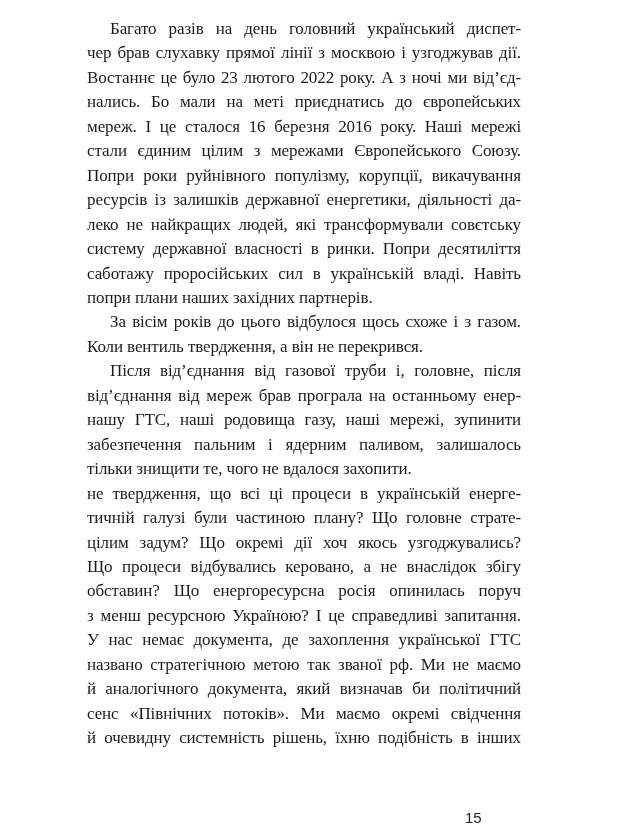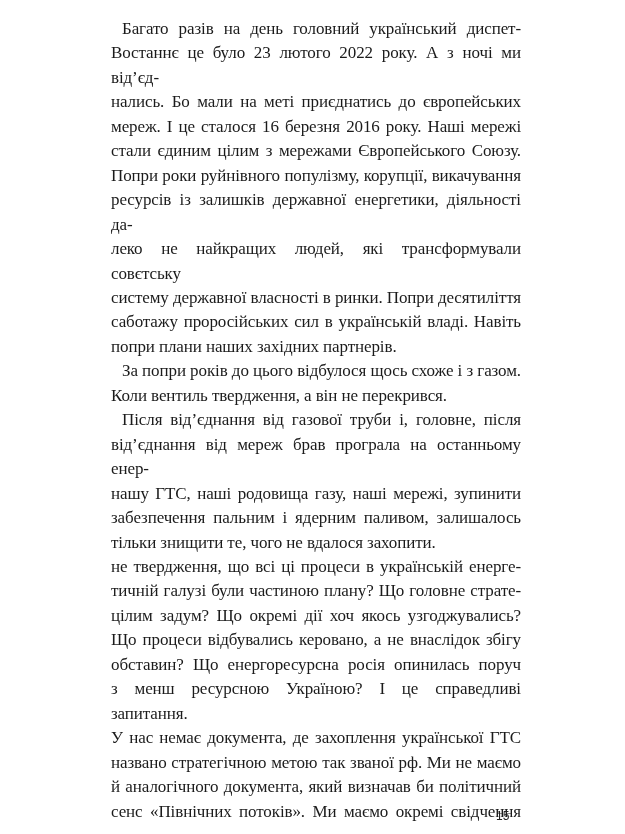--- a/index.html
+++ b/index.html
@@ -1,19 +1,19 @@
 <!DOCTYPE html>
 <html lang="uk" style="--bg: #ffffff; --ink: #1b1b1b;"><head>
 <meta charset="utf-8">
 <style>
   :root {
     --bg: #ffffff;
     --ink: #1b1b1b;
   }
-  * { box-sizing: border-box; padding-left: 12px; }
+  * { box-sizing: border-box; }
   html, body { margin: 0; padding: 0; }
   body {
     width: 625px;
     height: 834px;
     background: var(--bg);
     position: relative;
     overflow: hidden;
   }
   .page {
     position: absolute;
@@ -34,63 +34,65 @@
     color: var(--ink);
     letter-spacing: -0.1px;
     text-align: justify;
     text-align-last: justify;
     white-space: normal;
   }
   .line.first-line { padding-left: 23px; }
   .line.line-end { text-align-last: left; }
   .page-number {
     position: absolute;
-    left: 484px;
+    left: 465px;
     top: 809px;
     font-family: "Liberation Sans", "DejaVu Sans", sans-serif;
-    font-size: 12px;
+    font-size: 15px;
     color: #222222;
   }
 </style>
 </head>
 <body>
 
 <div class="page">
   <div class="text-block">
       <div class="paragraph">
         <div class="line first-line">Багато разів на день головний український диспет-</div>
+        <div class="line">чер брав слухавку прямої лінії з москвою і узгоджував дії.</div>
         <div class="line">Востаннє це було 23 лютого 2022 року. А з ночі ми від’єд-</div>
         <div class="line">нались. Бо мали на меті приєднатись до європейських</div>
         <div class="line">мереж. І це сталося 16 березня 2016 року. Наші мережі</div>
         <div class="line">стали єдиним цілим з мережами Європейського Союзу.</div>
         <div class="line">Попри роки руйнівного популізму, корупції, викачування</div>
         <div class="line">ресурсів із залишків державної енергетики, діяльності да-</div>
         <div class="line">леко не найкращих людей, які трансформували совєтську</div>
         <div class="line">систему державної власності в ринки. Попри десятиліття</div>
         <div class="line">саботажу проросійських сил в українській владі. Навіть</div>
         <div class="line line-end">попри плани наших західних партнерів.</div>
       </div>
       <div class="paragraph">
-        <div class="line first-line">За попри років до цього відбулося щось схоже і з газом.</div>
+        <div class="line first-line">За вісім років до цього відбулося щось схоже і з газом.</div>
         <div class="line line-end">Коли вентиль твердження, а він не перекрився.</div>
       </div>
       <div class="paragraph">
         <div class="line first-line">Після від’єднання від газової труби і, головне, після</div>
         <div class="line">від’єднання від мереж брав програла на останньому енер-</div>
         <div class="line">нашу ГТС, наші родовища газу, наші мережі, зупинити</div>
         <div class="line">забезпечення пальним і ядерним паливом, залишалось</div>
         <div class="line line-end">тільки знищити те, чого не вдалося захопити.</div>
       </div>
       <div class="paragraph">
         <div class="line">не твердження, що всі ці процеси в українській енерге-</div>
         <div class="line">тичній галузі були частиною плану? Що головне страте-</div>
         <div class="line">цілим задум? Що окремі дії хоч якось узгоджувались?</div>
         <div class="line">Що процеси відбувались керовано, а не внаслідок збігу</div>
         <div class="line">обставин? Що енергоресурсна росія опинилась поруч</div>
         <div class="line">з менш ресурсною Україною? І це справедливі запитання.</div>
         <div class="line">У нас немає документа, де захоплення української ГТС</div>
         <div class="line">названо стратегічною метою так званої рф. Ми не маємо</div>
         <div class="line">й аналогічного документа, який визначав би політичний</div>
         <div class="line">сенс «Північних потоків». Ми маємо окремі свідчення</div>
+        <div class="line">й очевидну системність рішень, їхню подібність в інших</div>
       </div>
     </div>
   <div class="page-number">15</div>
 </div>
 
 </body></html>

